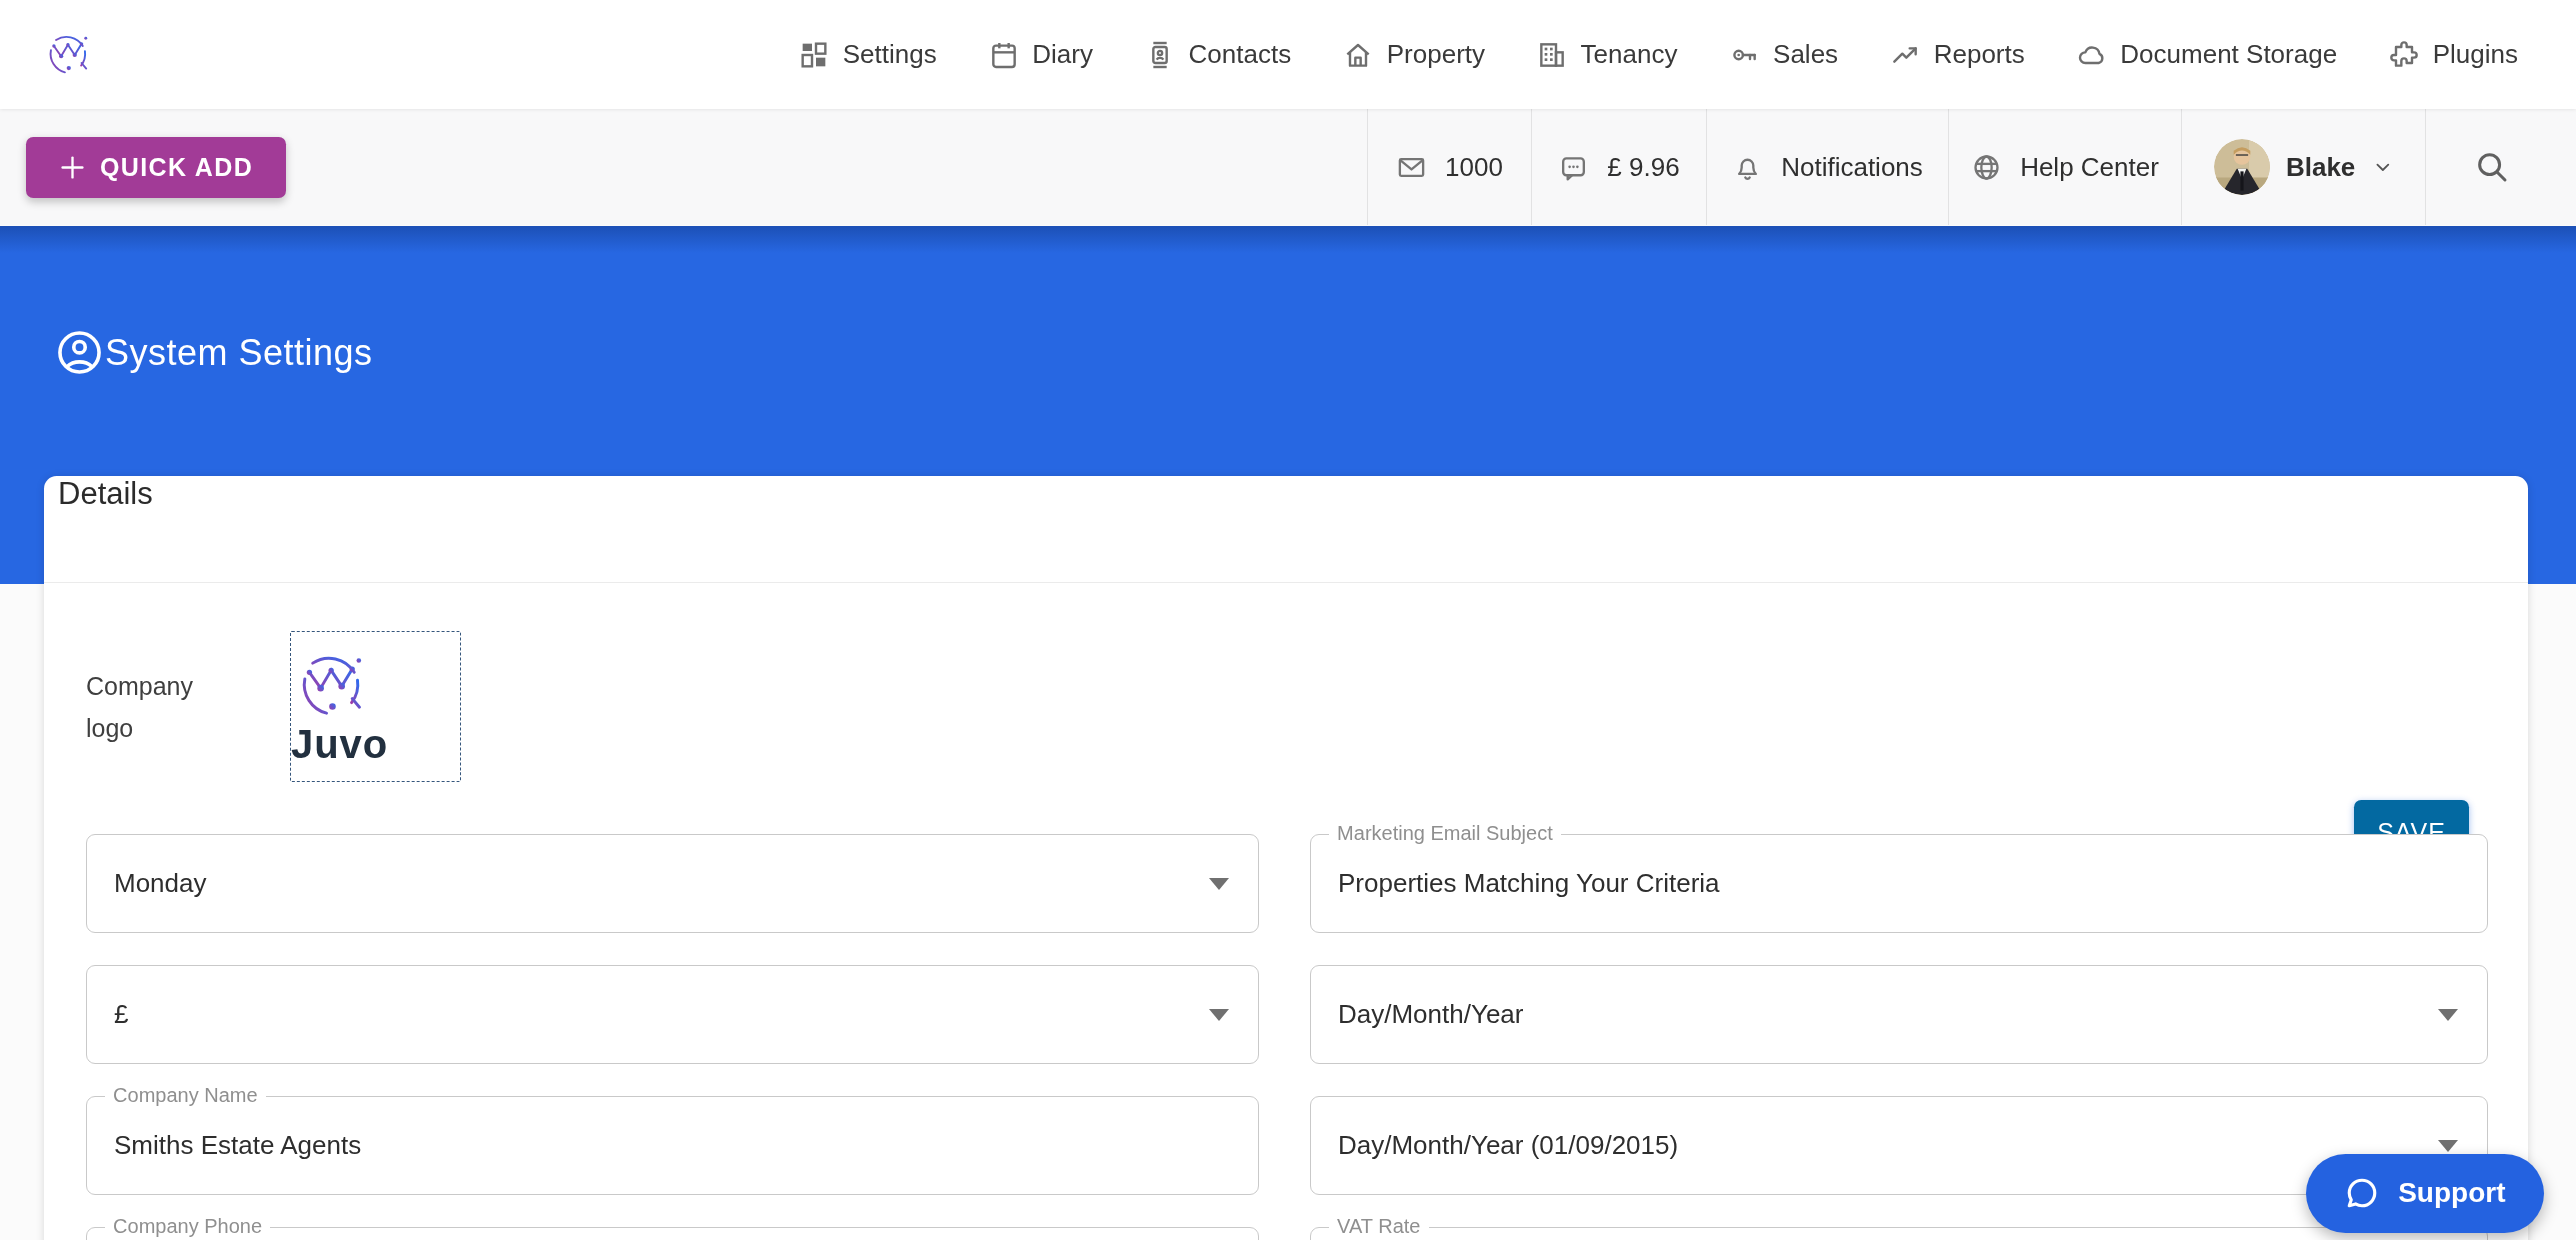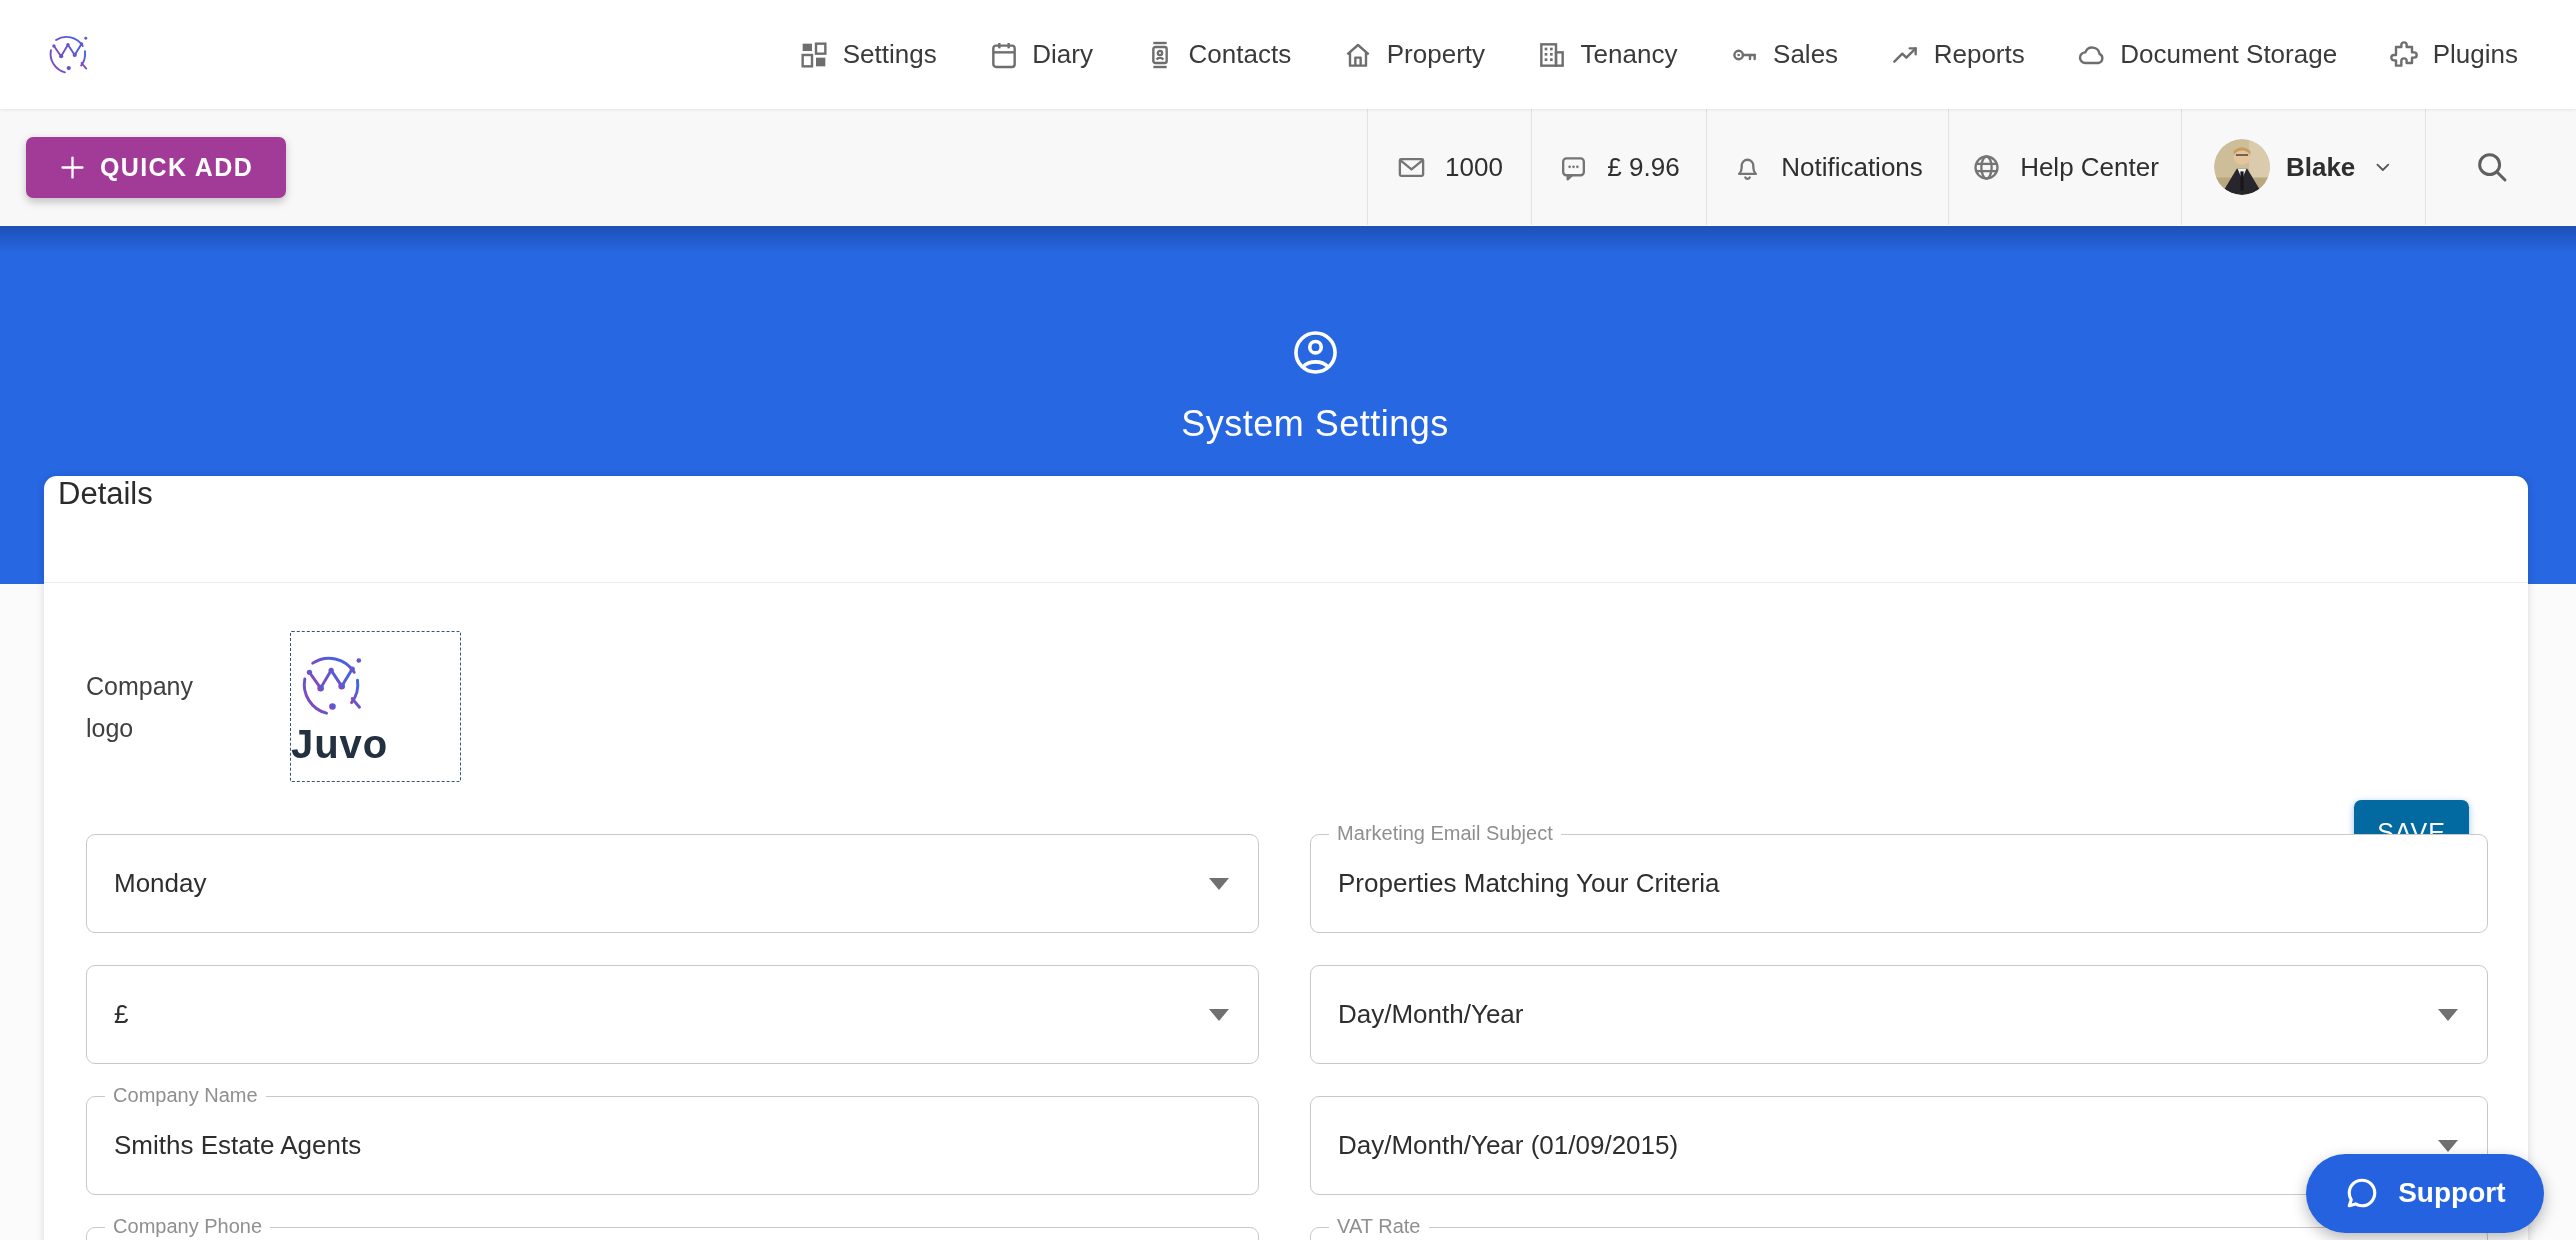--- a/index.html
+++ b/index.html
@@ -54,21 +54,21 @@
   .avatar { width:56px; height:56px; border-radius:50%; overflow:hidden; flex:none; }
   .user-name { font-size:26px; font-weight:700; color:#2f2f2f; }
   .chev { width:21.7px; height:21.7px; color:#555; }
   .search-ico { width:38px; height:38px; color:#606060; }
 
   
   .hero {
     position:absolute; top:226px; left:0; width:2576px; height:358px;
     background:linear-gradient(180deg,#1c50b6 0px,#2767e2 27px);
   }
-  .hero-row { display:flex; align-items:center; gap:25px; padding:101px 0 0 54px;flex-direction:column; }
+  .hero-row { display:flex; align-items:center; padding:101px 0 0 54px; }
   .hero-ico { width:51px; height:51px; color:#ffffff; }
   .hero-title { color:#ffffff; font-size:36px; font-weight:500; letter-spacing:0.5px; }
 
   
   .card {
     position:absolute; top:476px; left:44px; width:2484px; height:1264px;
     background:#ffffff; border-radius:12.6px;
     box-shadow:0 1.8px 9px rgba(0,0,0,.14); z-index:10;
   }
   .card-header {

